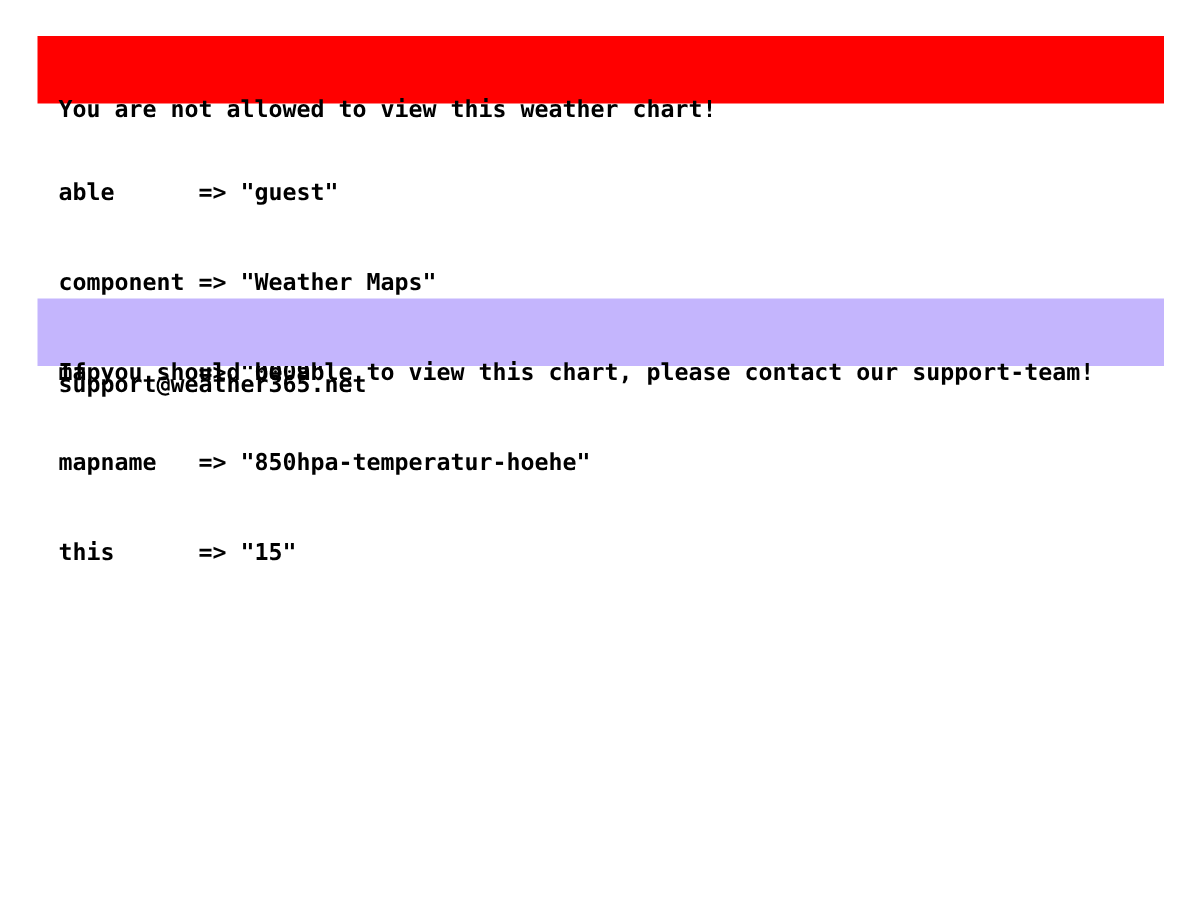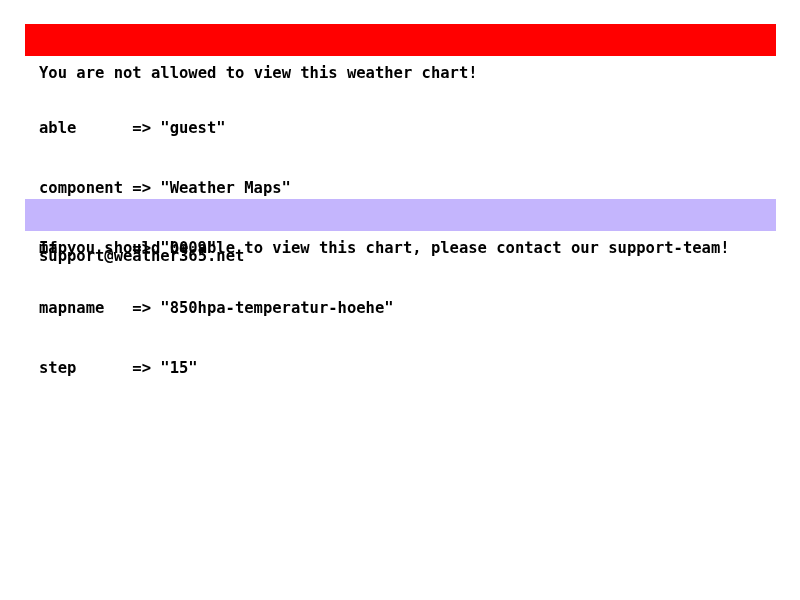--- a/index.html
+++ b/index.html
@@ -15,21 +15,21 @@
   }
   .page {
     position: relative;
     width: 800px;
     height: 600px;
   }
   .banner {
     position: absolute;
     left: 25px;
     width: 751px;
-    height: 32px;
+    height: 45px;
     padding: 2px 14px 1px 14px;
     line-height: 19px;
     white-space: pre;
   }
   .banner-alert  { top: 24px;  background: #ff0000; }
   .banner-info   { top: 199px; background: #c4b5fd; }
   .details {
     position: absolute;
     left: 39px;
     top: 78px;
@@ -62,21 +62,21 @@
 
   <div class="banner banner-alert">
     <div>You are not allowed to view this weather chart!</div>
   </div>
 
   <div class="details">
     <div class="detail-row"><span class="key">able</span><span class="arrow">=&gt;</span><span class="value">"guest"</span></div>
     <div class="detail-row"><span class="key">component</span><span class="arrow">=&gt;</span><span class="value">"Weather Maps"</span></div>
     <div class="detail-row"><span class="key">map</span><span class="arrow">=&gt;</span><span class="value">"0009"</span></div>
     <div class="detail-row"><span class="key">mapname</span><span class="arrow">=&gt;</span><span class="value">"850hpa-temperatur-hoehe"</span></div>
-    <div class="detail-row"><span class="key">step</span><span class="arrow">=&gt;</span><span class="value">"15"</span></div>
+    <div class="detail-row"><span class="key">this</span><span class="arrow">=&gt;</span><span class="value">"15"</span></div>
   </div>
 
   <div class="banner banner-info">
     <div>If you should be able to view this chart, please contact our support-team!</div>
   </div>
 
   <div class="footer">
     <span>support@weather365.net</span>
   </div>
 

